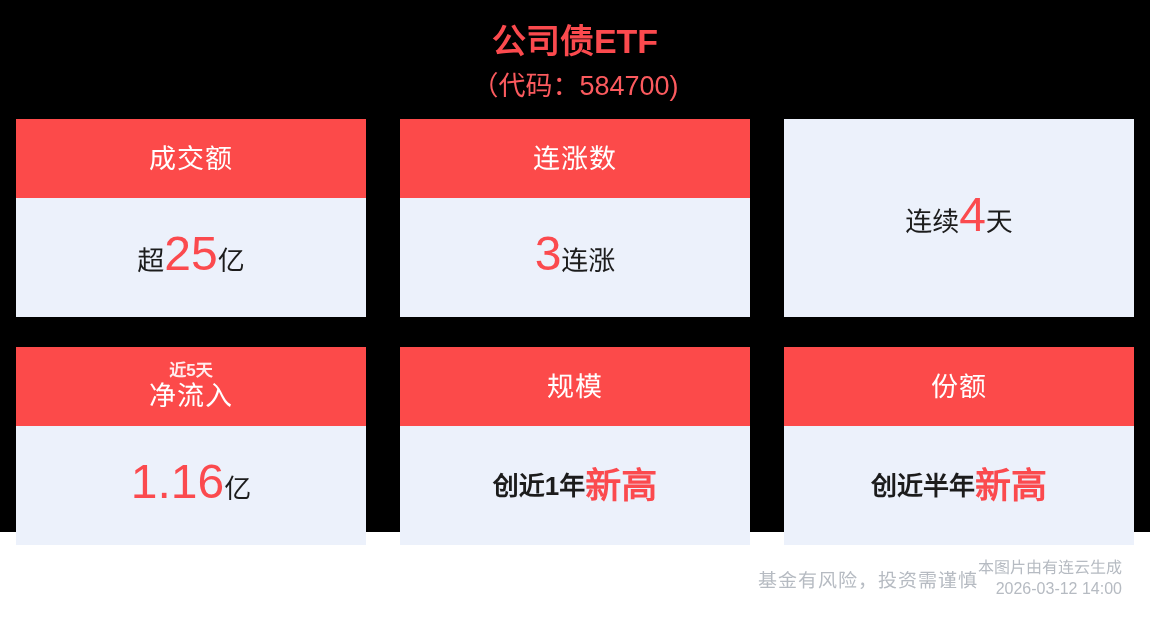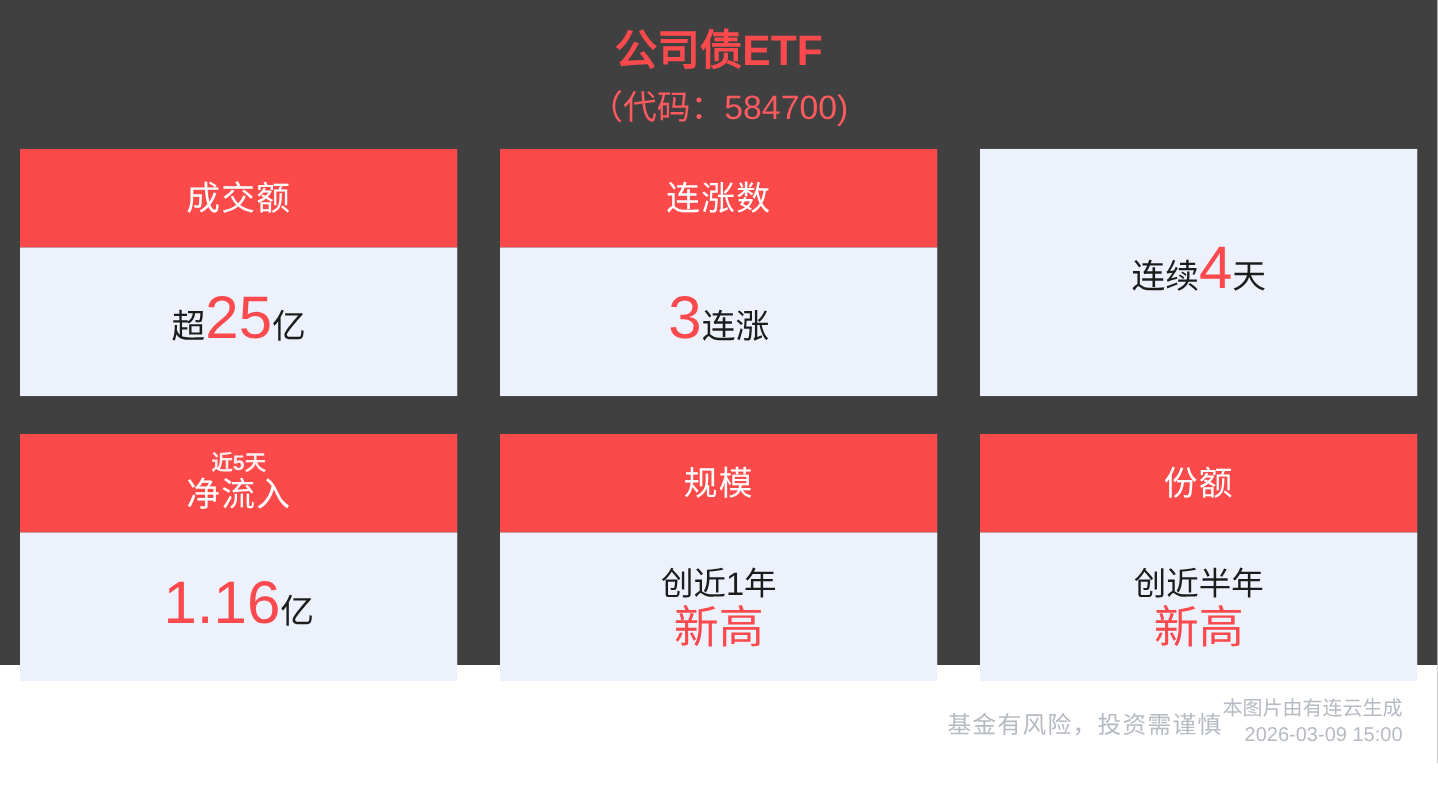--- a/index.html
+++ b/index.html
@@ -13,21 +13,21 @@
     font-family: "Liberation Sans", "DejaVu Sans", sans-serif;
     overflow: hidden;
     position: relative;
   }
   .page {
     width: 1150px;
     height: 532px;
     box-sizing: border-box;
     display: flex;
     flex-direction: column;
-    background: #404040;
+    background: #000000;
   }
 
   
   .header {
     padding-top: 18px;
     text-align: center;
     flex: 0 0 auto;
   }
   .title {
     font-size: 34px;
@@ -102,24 +102,25 @@
     line-height: 34px;
     white-space: pre;
   }
   .value-line .big {
     font-size: 48px;
     line-height: 34px;
     color: #fb4a4e;
   }
   .value-stack {
     display: flex;
-    flex-direction: column;
+    flex-direction: row;
     align-items: center;
     justify-content: center;
     line-height: 1;
+    font-weight: bold;
   }
   .value-stack .top {
     font-size: 26px;
     line-height: 32px;
     color: #1c1c1c;
   }
   .value-stack .bottom {
     font-size: 36px;
     line-height: 38px;
     color: #fb4a4e;
@@ -228,17 +229,17 @@
         </div>
       </div>
     </div>
 
   </div>
 
   <div class="footer">
     <div class="disclaimer">基金有风险，投资需谨慎</div>
     <div class="credit">
       <div>本图片由有连云生成</div>
-      <div class="stamp">2026-03-09 15:00</div>
+      <div class="stamp">2026-03-12 14:00</div>
     </div>
   </div>
 
 </div>
 
 </body></html>

